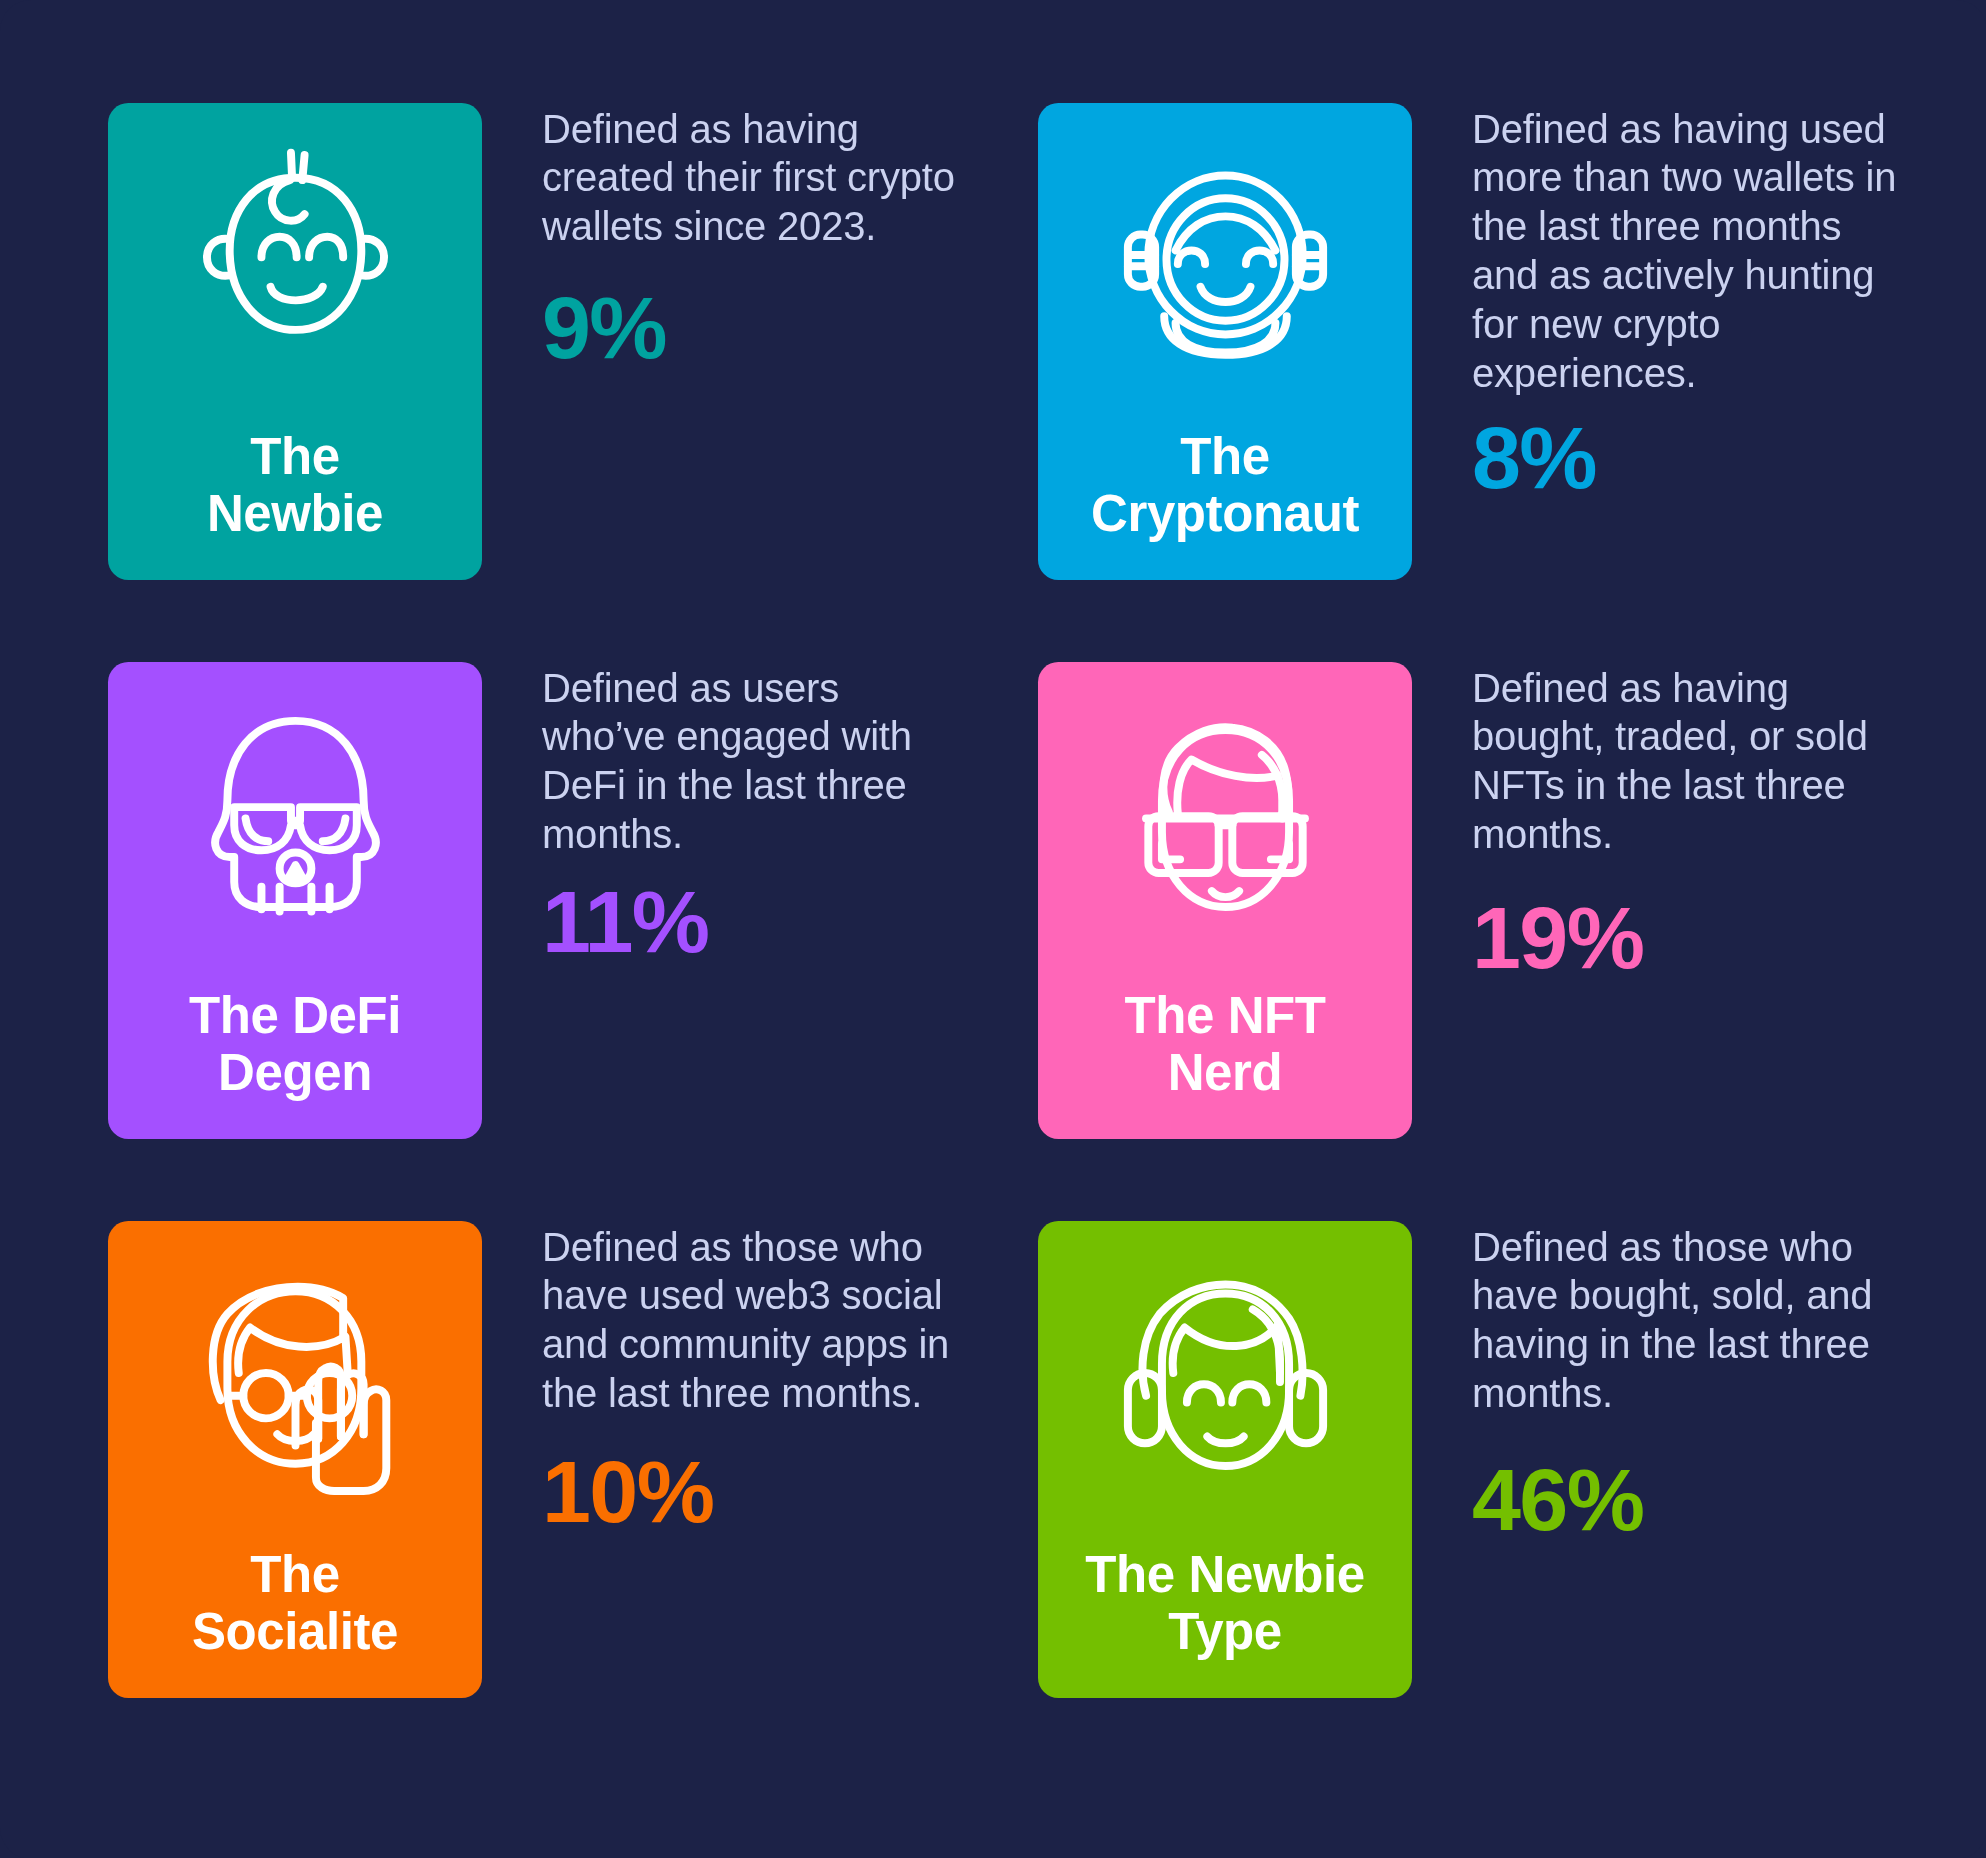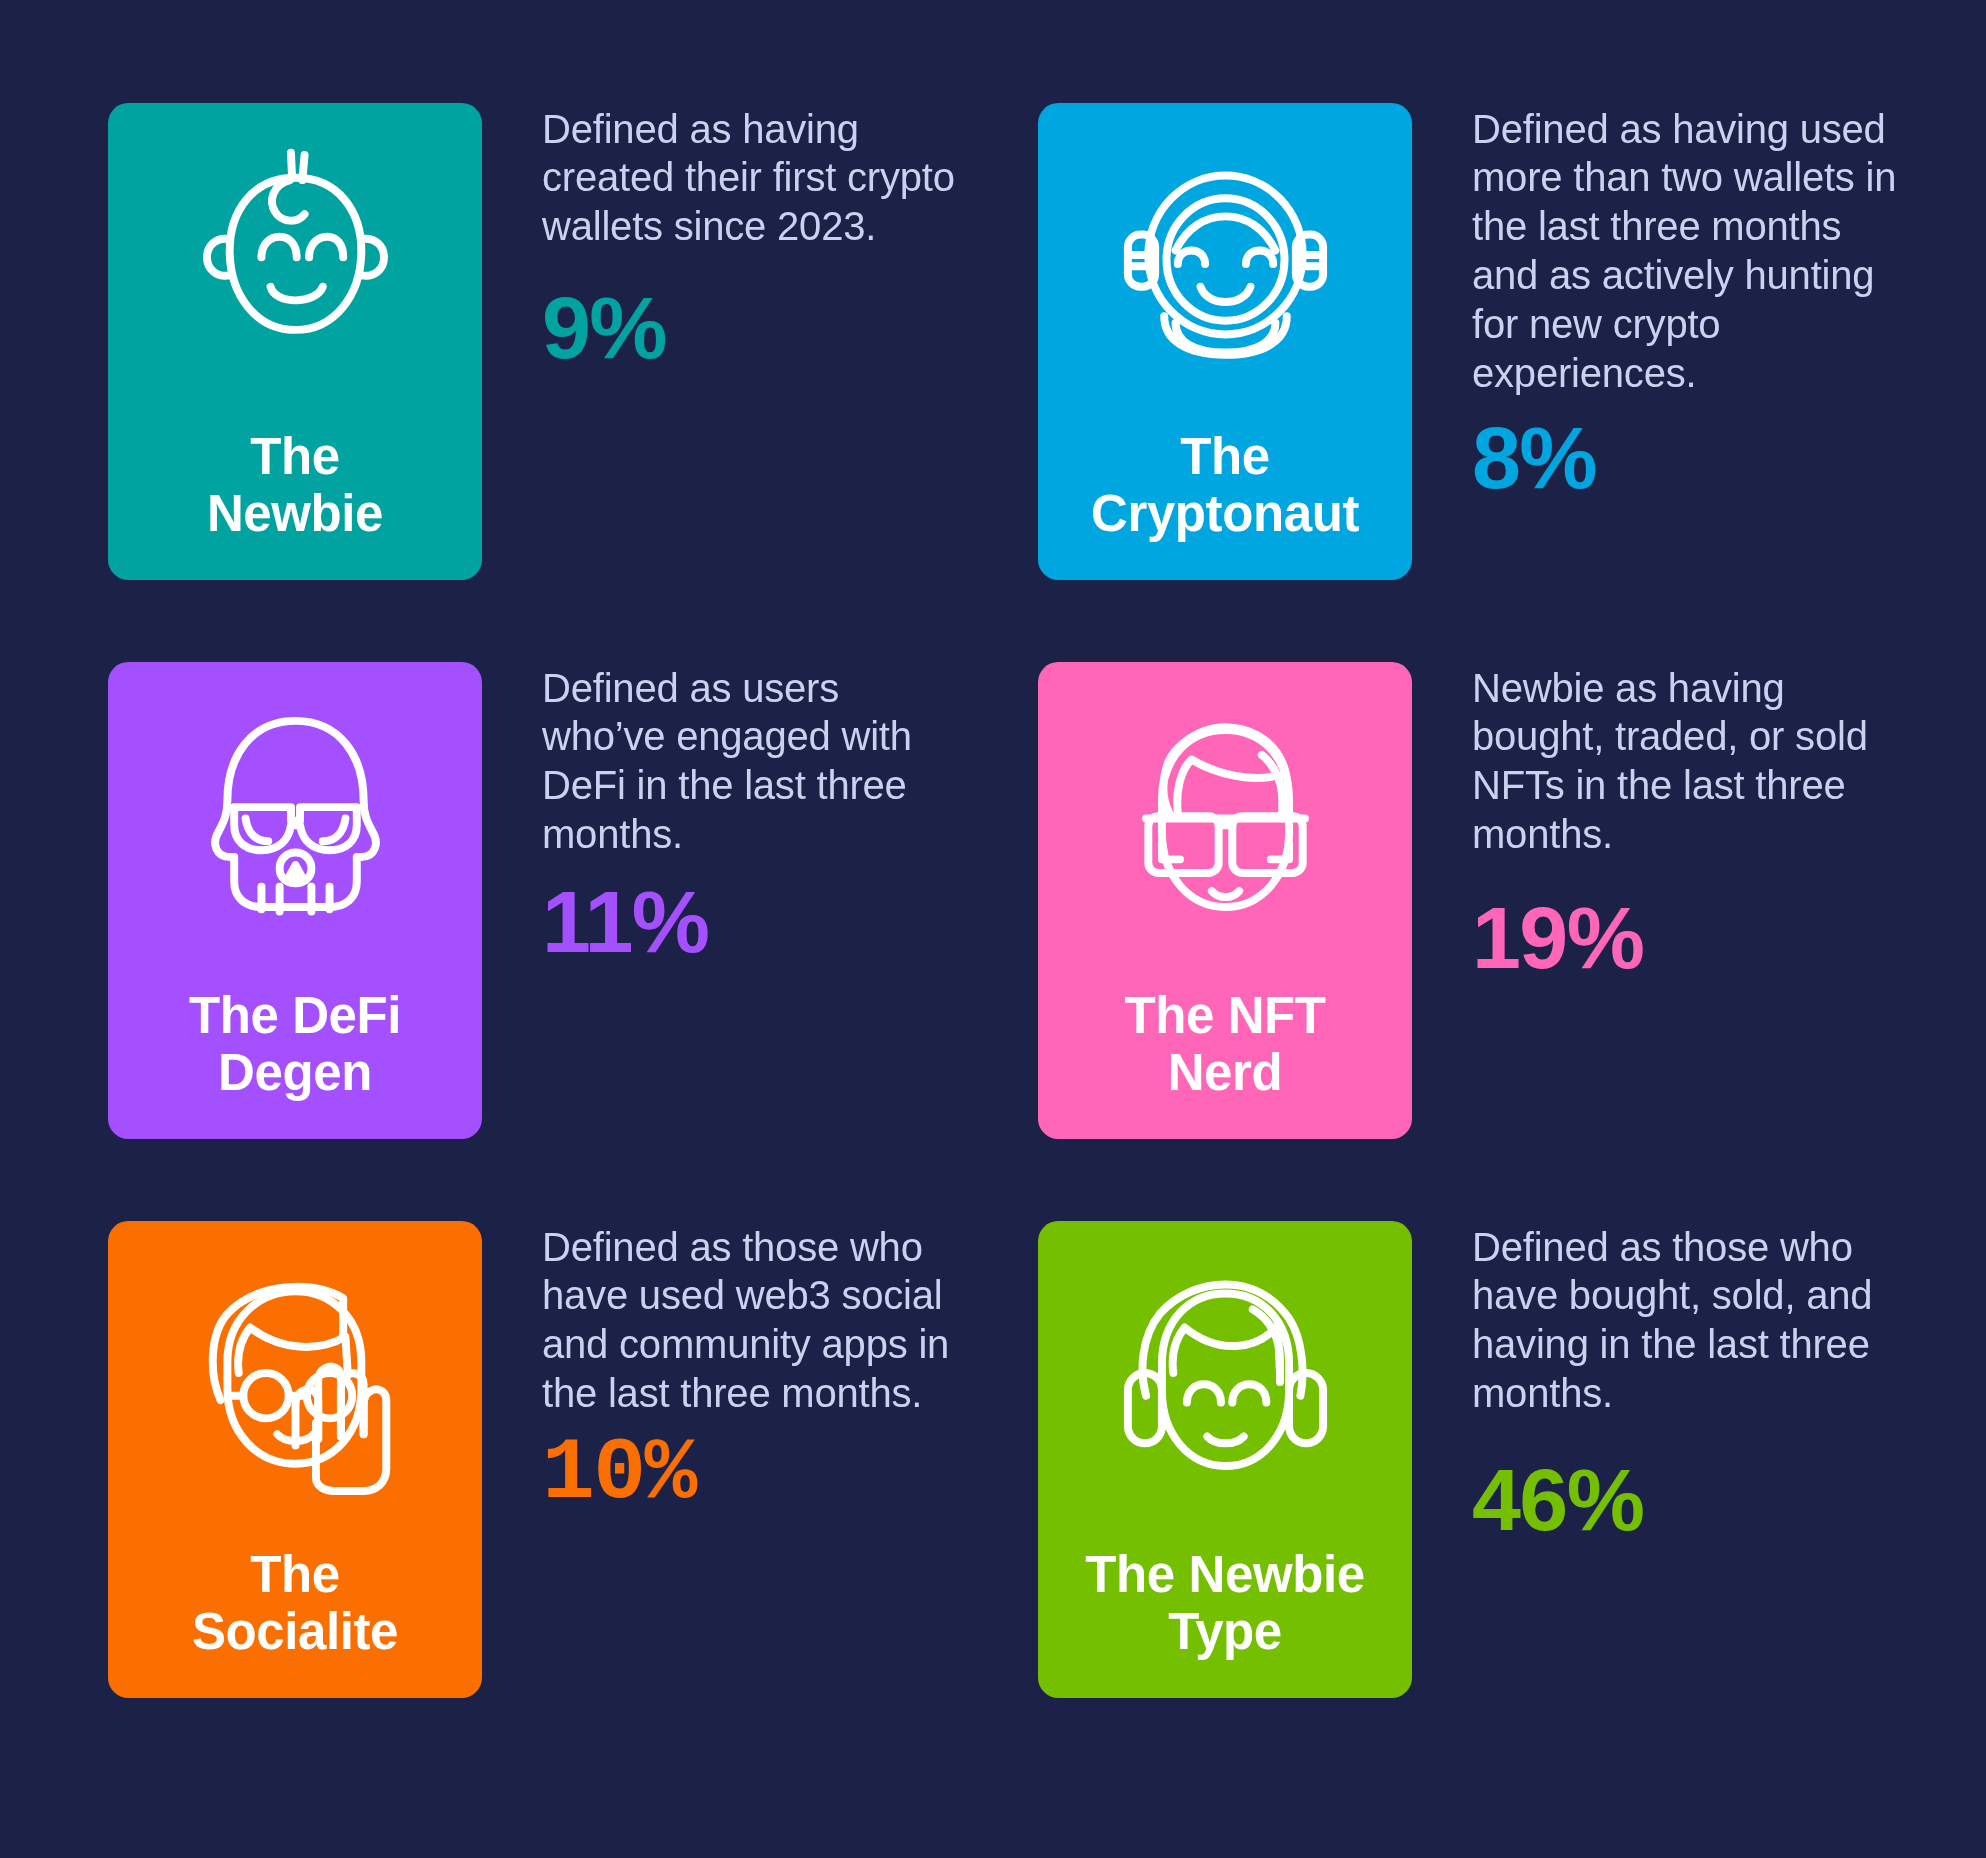--- a/index.html
+++ b/index.html
@@ -89,21 +89,21 @@
     font-size: 88px;
     font-weight: bold;
     line-height: 1;
     letter-spacing: -1.6px;
     margin-top: 23.5px;
   }
   .p-newbie   .pct { margin-top: 33px; }
   .p-crypto   .pct { margin-top: 17px; }
   .p-defi     .pct { margin-top: 19px; }
   .p-nft      .pct { margin-top: 35px; }
-  .p-social   .pct { margin-top: 12px; font-family: Liberation Mono, monospace; }
+  .p-social   .pct { margin-top: 30px; }
   .p-trader   .pct { margin-top: 38px; }
 </style>
 </head>
 <body style="background: rgb(28, 34, 71);">
 
 <div class="page">
   <div class="grid">
 
     <div class="persona p-newbie">
       <div class="card" style="background: rgb(0, 163, 160);">
@@ -191,21 +191,21 @@
             <path d="M30 100 L170 100"></path>
             <path d="M44 122 L44 136 L60 136"></path>
             <path d="M156 122 L156 136 L140 136"></path>
             <path d="M88 164 C94 171 106 171 112 164"></path>
           </svg>
         </div>
         <div class="card-title">The NFT
 Nerd</div>
       </div>
       <div class="info">
-        <div class="desc" style="color: rgb(203, 210, 240);">Newbie as having bought, traded, or sold NFTs in the last three months.</div>
+        <div class="desc" style="color: rgb(203, 210, 240);">Defined as having bought, traded, or sold NFTs in the last three months.</div>
         <div class="pct" style="color: rgb(255, 102, 184);">19%</div>
       </div>
     </div>
 
     <div class="persona p-social">
       <div class="card" style="background: rgb(250, 111, 0);">
         <div class="card-icon">
           <svg viewBox="0 0 200 200" fill="none" stroke="#fff" stroke-width="7" stroke-linecap="round" stroke-linejoin="round">
             <path d="M40 110 C40 148 66 176 100 176 C134 176 158 148 158 110 L158 86 C158 48 132 24 100 24 C68 24 40 48 40 86 Z"></path>
             <path d="M34 120 C24 98 24 62 40 44 C54 28 78 20 102 20 C118 20 132 24 142 30 L142 66"></path>

